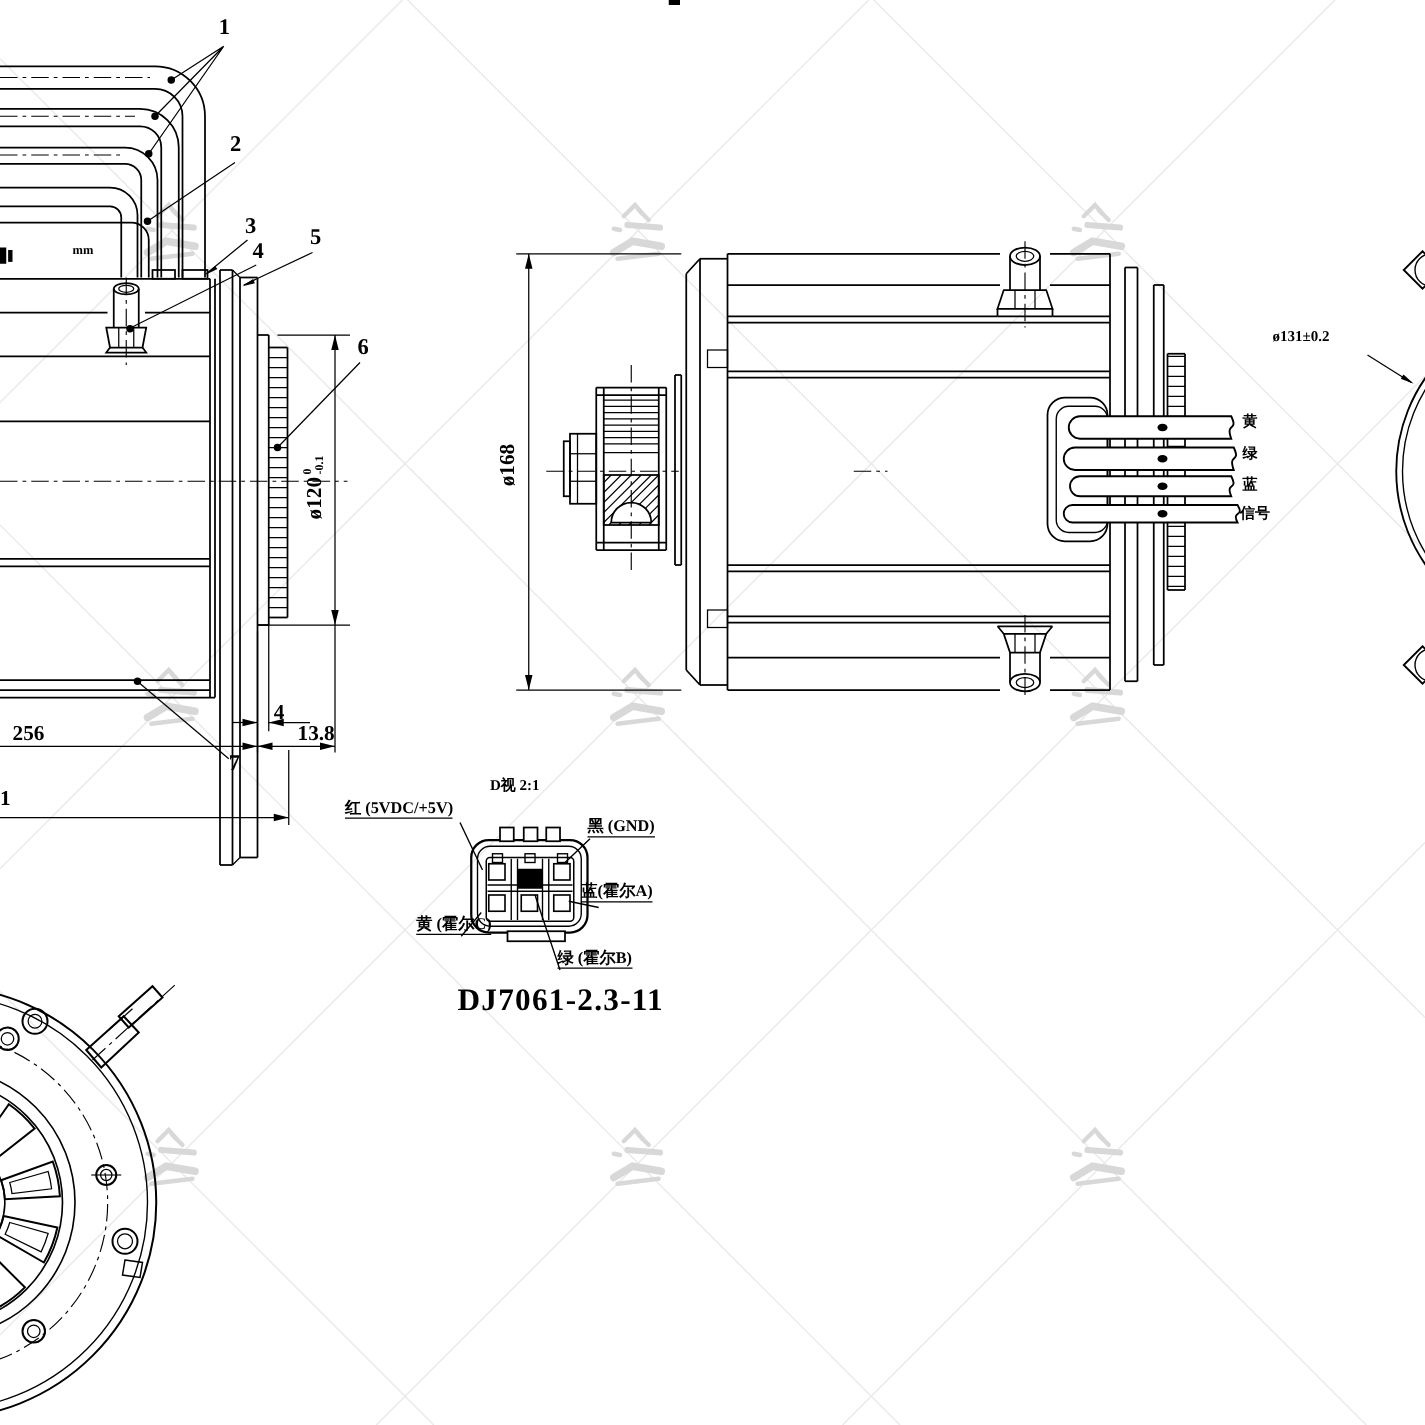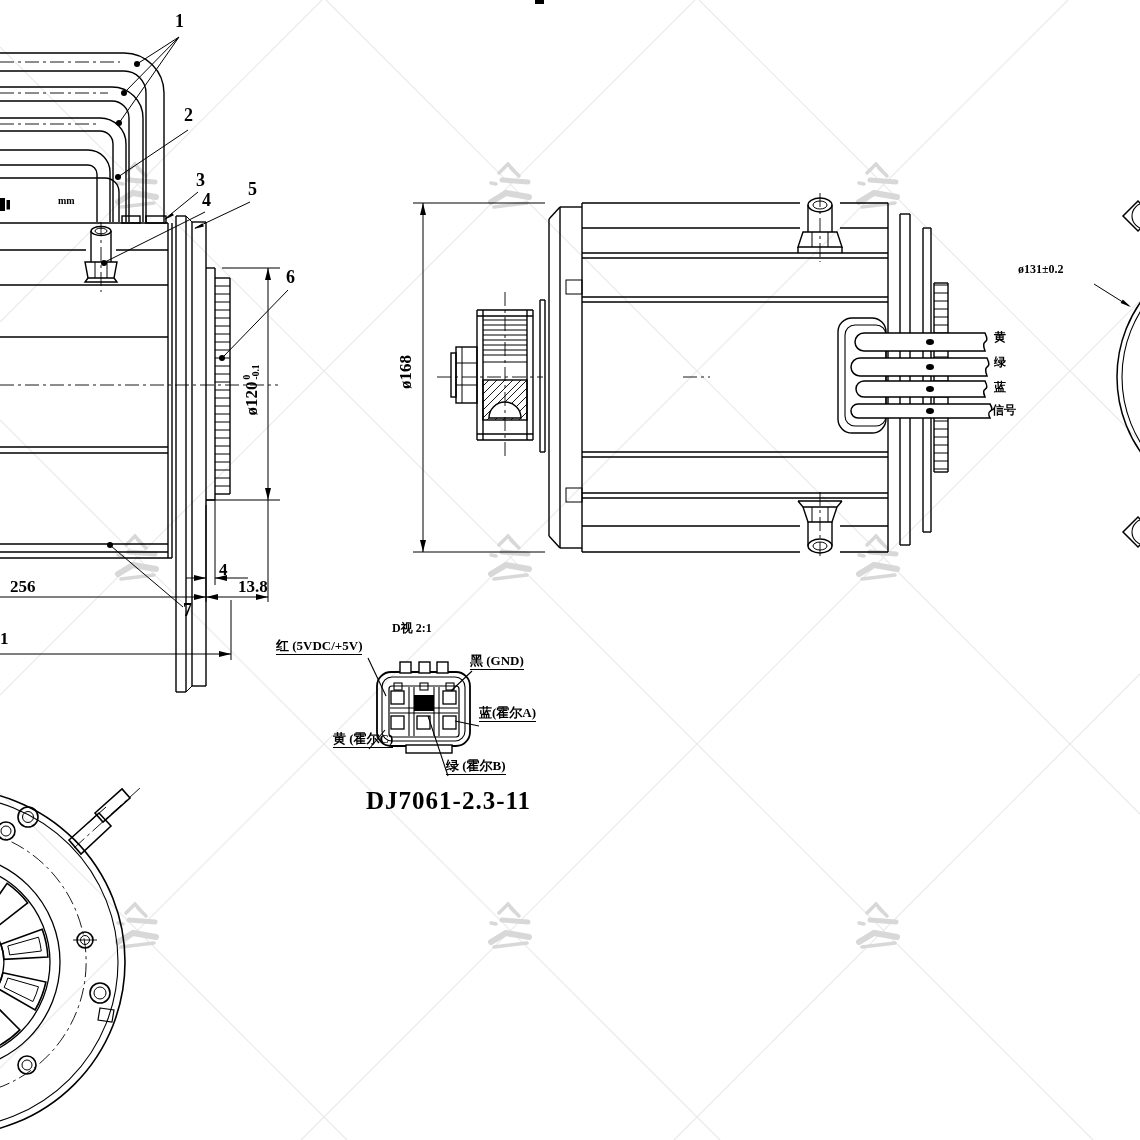--- a/index.html
+++ b/index.html
@@ -398,18 +398,18 @@
   <div class="lbl f16" style="left:1018px;top:263px;">ø131±0.2</div>
 
   <div class="lbl f16" style="left:994px;top:331px;">黄</div>
   <div class="lbl f16" style="left:994px;top:356px;">绿</div>
   <div class="lbl f16" style="left:994px;top:381px;">蓝</div>
   <div class="lbl f16" style="left:992px;top:404px;">信号</div>
 
   <div class="lbl f16" style="left:392px;top:622px;">D视 2:1</div>
   <div class="lbl f15 ul" style="left:276px;top:639px;">红 (5VDC/+5V)</div>
   <div class="lbl f15 ul" style="left:470px;top:654px;text-align:right;">黑 (GND)</div>
-  <div class="lbl f15 ul" style="left:479px;top:706px;">蓝(霍尔A)</div>
+  <div class="lbl f15 ul" style="left:465px;top:706px;">蓝(霍尔A)</div>
   <div class="lbl f15 ul" style="left:296px;top:732px;margin-left:37px;">黄 (霍尔C)</div>
   <div class="lbl f15 ul" style="left:446px;top:759px;">绿 (霍尔B)</div>
   <div class="lbl f19" style="left:366px;top:788px;">DJ7061-2.3-11</div>
 
 </div>
 
 </body></html>

